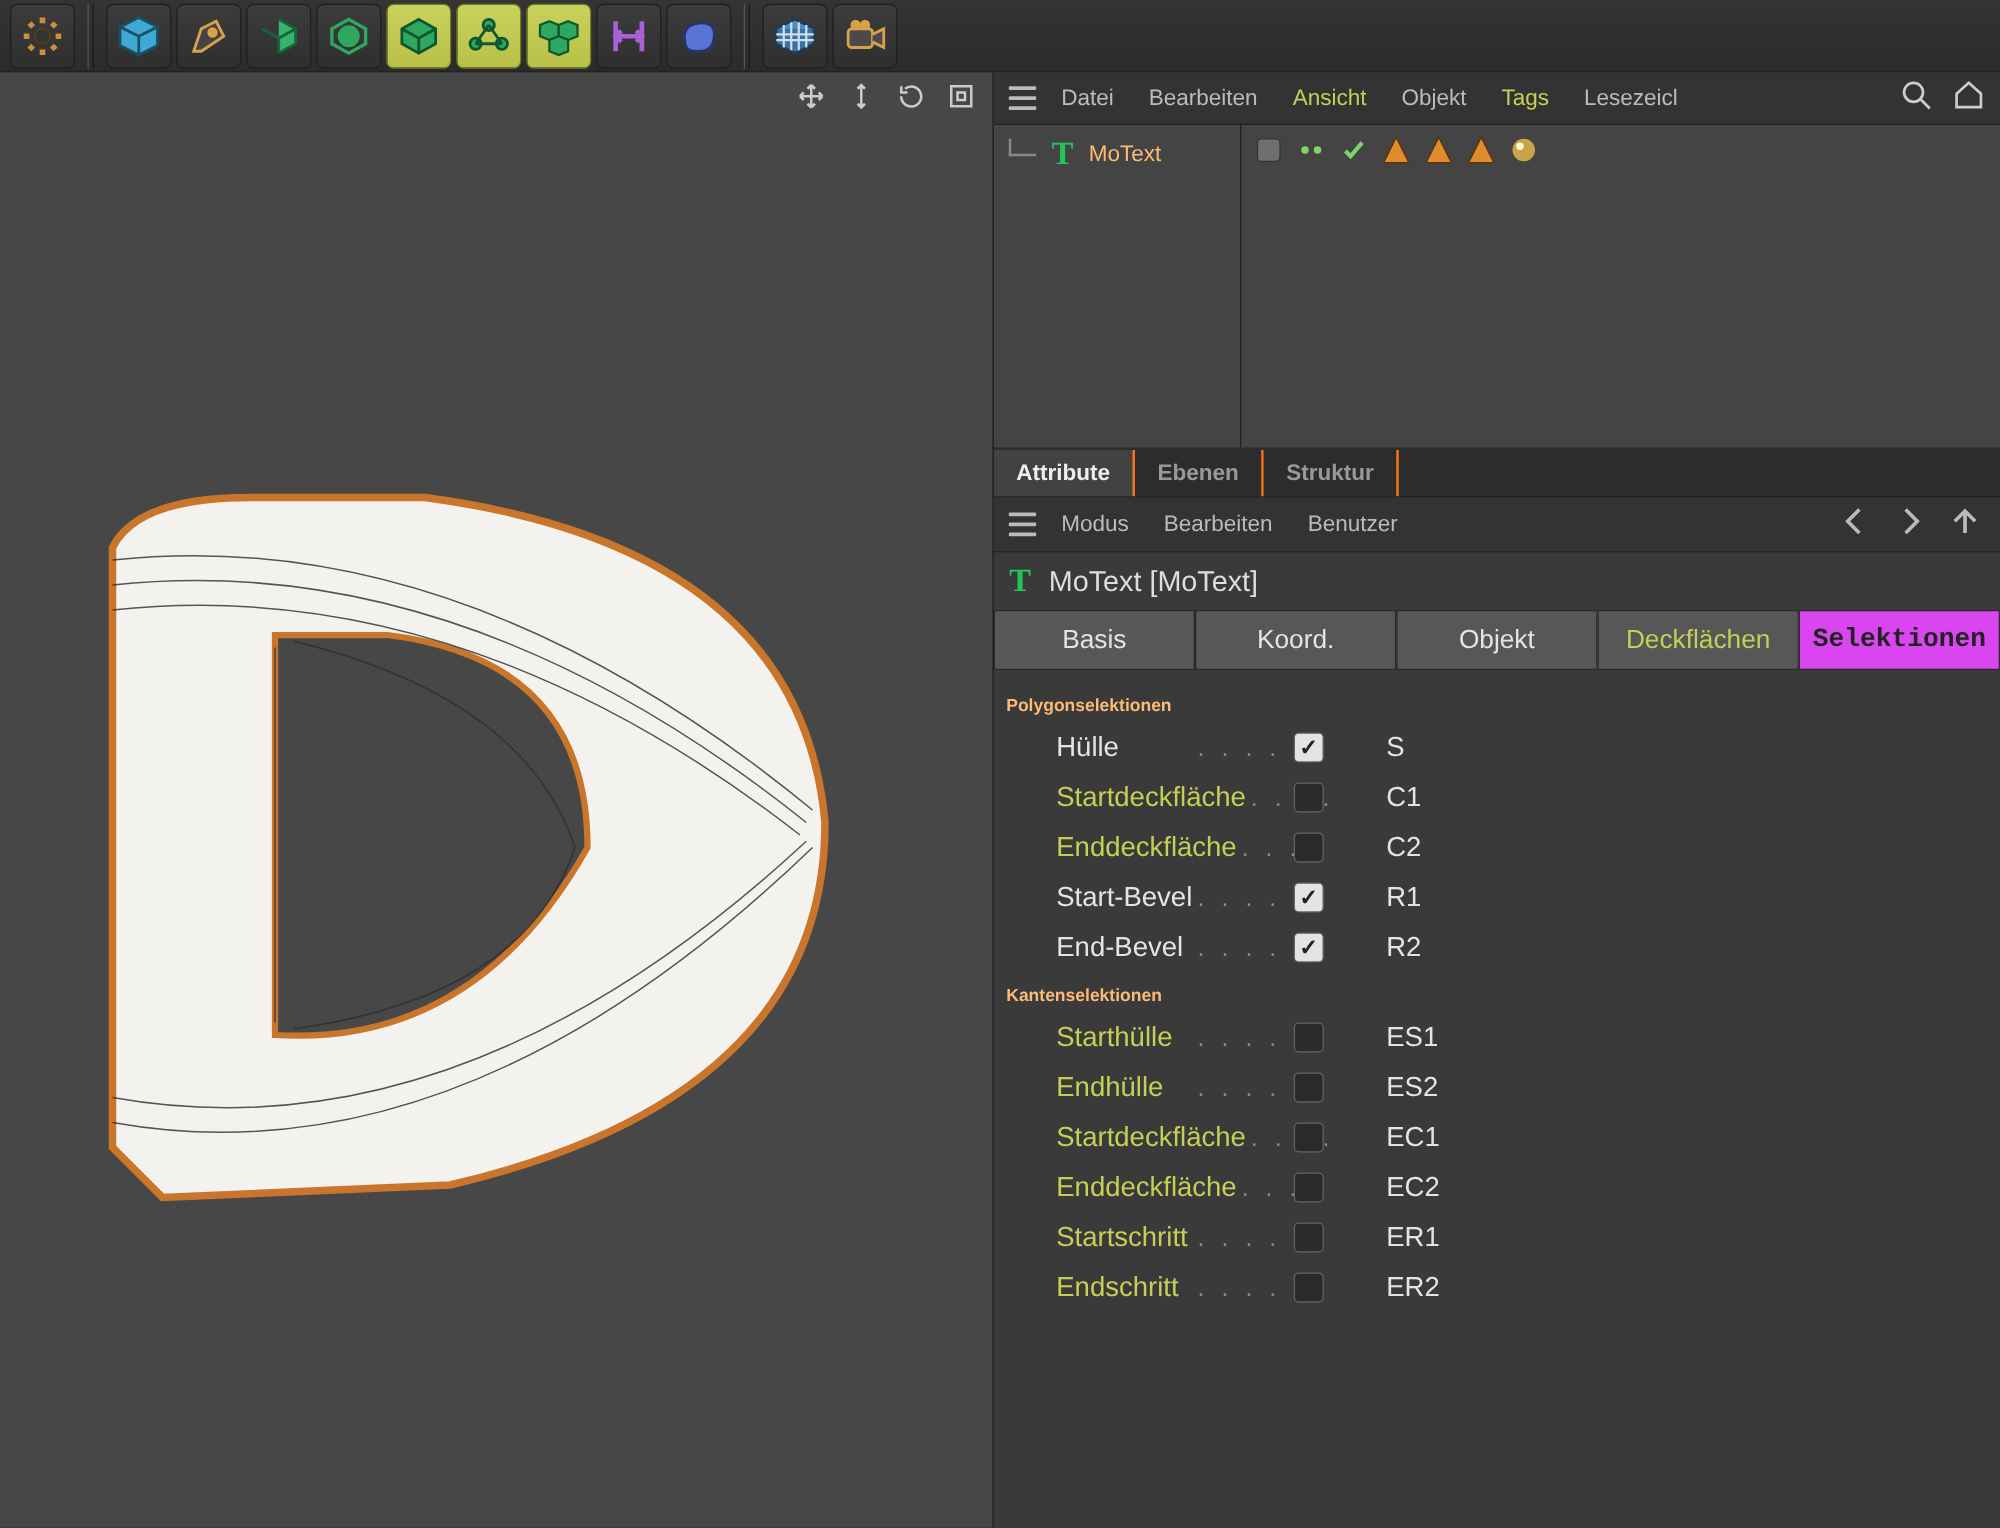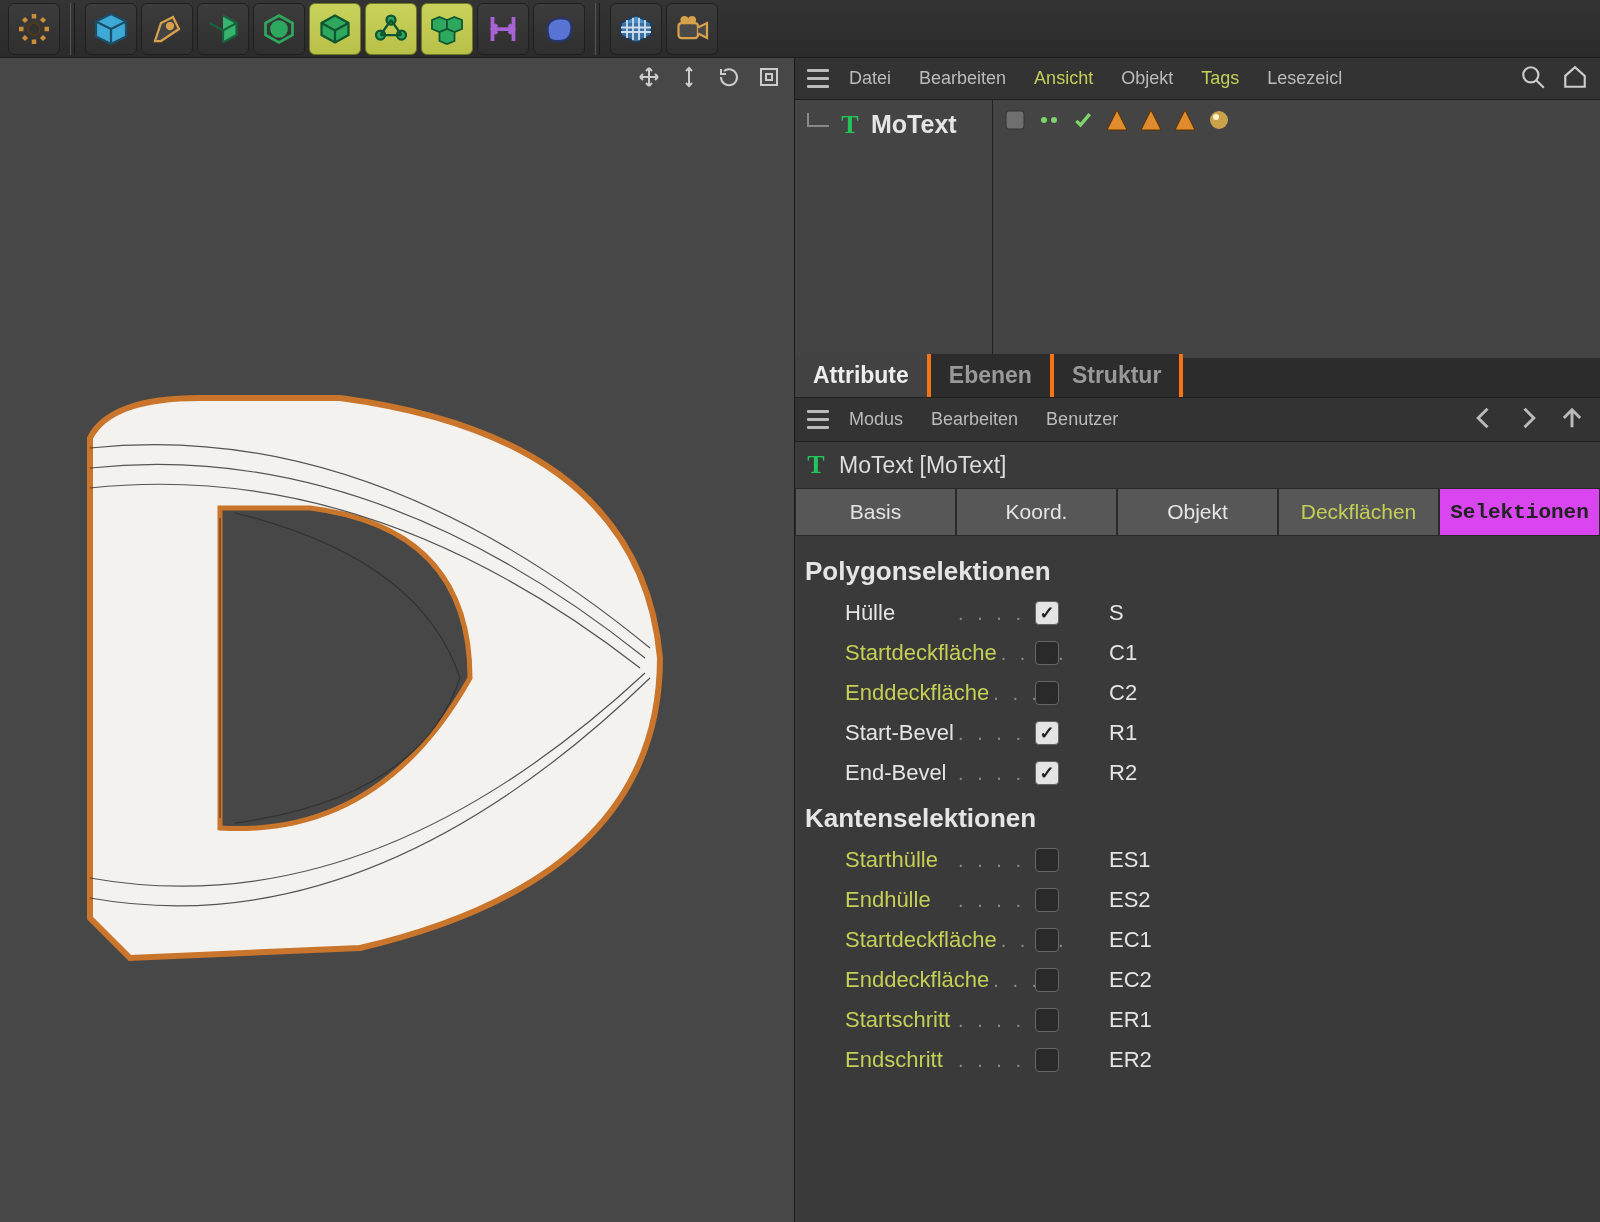--- a/index.html
+++ b/index.html
@@ -52,29 +52,29 @@
   .menu-item.active { color:#c6cf55; }
   .header-icons { margin-left:auto; display:flex; gap:16px; padding-right:6px;}
   .header-icons svg{ width:26px; height:26px; stroke:#ccc; fill:none; stroke-width:2;}
 
   .om-body { height:258px; background:#444; display:flex; }
   .om-tree {
     width:198px; border-right:1px solid #1f1f1f; padding:6px 8px;
   }
   .tree-row { display:flex; align-items:center; gap:8px; padding:4px 0;}
   .tree-l { width:22px; border-left:2px solid #888; border-bottom:2px solid #888; height:14px; margin-left:4px; margin-top:-10px;}
-  .tree-name { color:#e5e5e5; font-size:25px; font-weight:700; cursor:pointer;}
+  .tree-name { color:#fdba74; font-size:18px; font-weight:400; cursor:pointer;}
   .om-tags { flex:1; padding:6px 8px; display:flex; align-items:flex-start; gap:6px;}
   .tag-ic { width:28px; height:28px; display:flex; align-items:center; justify-content:center;}
 
   
   .ptabs { height:40px; display:flex; align-items:flex-end; background:#2c2c2c; border-bottom:1px solid #1f1f1f;}
   .ptab {
-    padding:8px 18px; font-size:23px; font-weight:600; color:#999;
-    border-right:4px solid #f97316; cursor:pointer; background:#2c2c2c;
+    padding:8px 18px; font-size:18px; font-weight:600; color:#999;
+    border-right:2px solid #f97316; cursor:pointer; background:#2c2c2c;
   }
   .ptab.on { background:#424242; color:#eee; }
 
   .attr-header {
     height:44px; display:flex; align-items:center; background:#333;
     border-bottom:1px solid #1f1f1f; padding:0 6px;
   }
   .attr-header .nav { margin-left:auto; display:flex; gap:16px; padding-right:8px;}
   .attr-header .nav svg{width:28px;height:28px;stroke:#bbb;fill:none;stroke-width:2.5;}
 
@@ -86,21 +86,21 @@
   }
   .abtn {
     height:48px; display:flex; align-items:center; justify-content:center;
     font-size:21px; border:1px solid #2a2a2a; background:#575757;
     color:#e4e4e4; cursor:pointer;
   }
   .abtn.hl { color:#c6cf55; }
   .abtn.sel { background:#d946ef; color:#222; font-weight:600;font-family:Liberation Mono, monospace;}
 
   .params { padding:10px 10px 0 10px; color:#ddd;}
-  .group-head { color:#e5e5e5; font-weight:700; font-size:26px; padding:10px 0 6px 0;}
+  .group-head { color:#fdba74; font-weight:700; font-size:14px; padding:10px 0 6px 0;}
   .prow { display:flex; align-items:center; height:40px; }
   .plabel {
     width:200px; padding-left:40px; font-size:22px; color:#c6cf55; position:relative;
     white-space:nowrap;
   }
   .plabel.white { color:#e4e4e4;}
   .dots {
     flex:0 0 auto; color:#8a8a8a; letter-spacing:4px; font-size:20px;
     overflow:hidden; margin-left:4px; margin-right:10px;
   }

